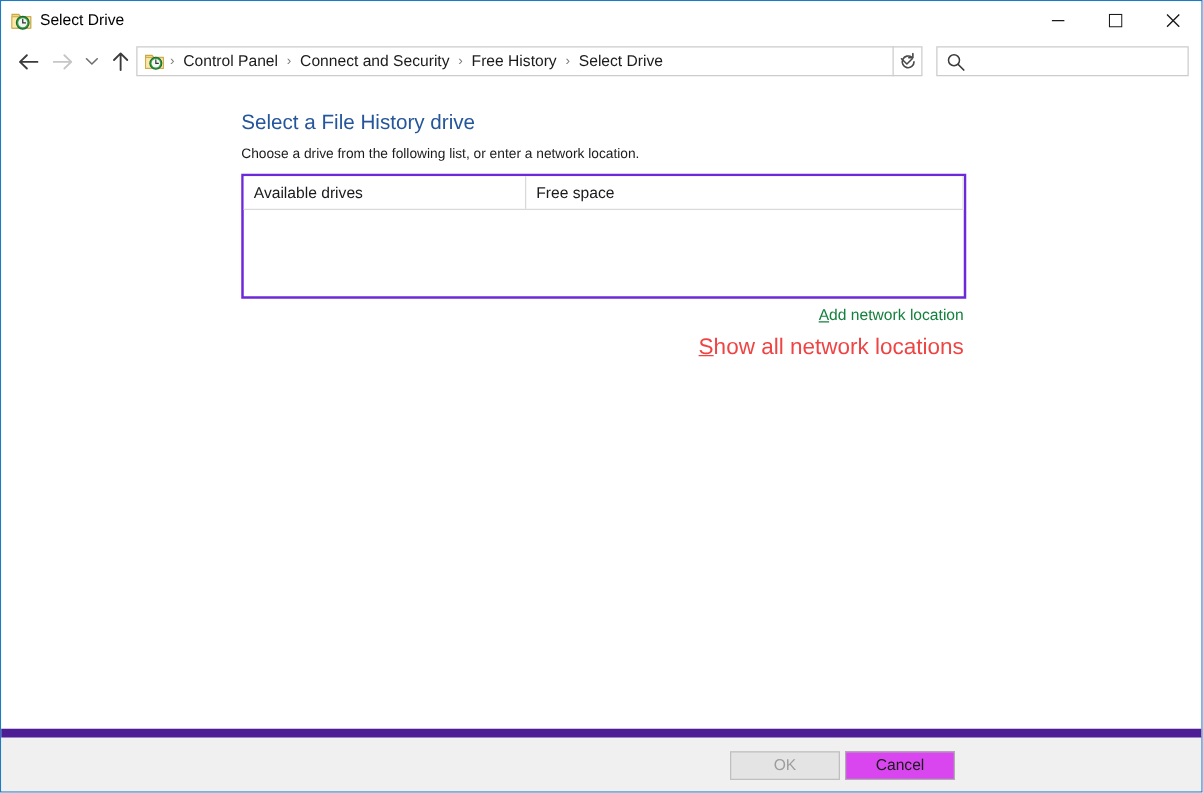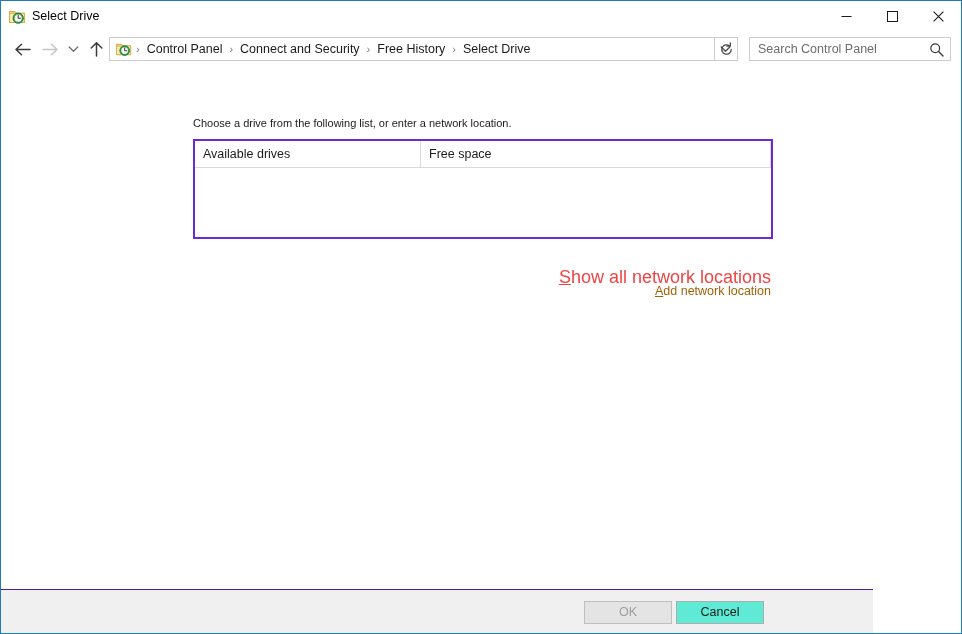--- a/index.html
+++ b/index.html
@@ -237,44 +237,43 @@
     font-style: italic;
     color: #5a5a5a;
     line-height: 19px;
   }
 
   
   #link-add {
     position: absolute;
     right: 190px; top: 180px;
     font-size: 12.5px;
-    color: #a16207;
+    color: #15803d;
     white-space: nowrap;
     cursor: pointer;
-    margin-top: 39px;
   }
   #link-show {
     position: absolute;
     right: 190px; top: 202px;
     font-size: 18px;
     color: #ef4444;
     white-space: nowrap;
     cursor: default;
     text-align: center;
   }
   .akey { text-decoration: underline; }
 
   
   #footer {
     position: absolute;
     left: 0; bottom: 0;
-    width: 872px;
+    width: 960px;
     height: 43px;
     background: #f0f0f0;
-    border-top: 1px solid #4c1d95;
+    border-top: 7px solid #4c1d95;
   }
   .dlgbtn {
     position: absolute;
     top: 11px;
     width: 88px;
     height: 23px;
     box-sizing: border-box;
     font-family: "Liberation Sans", sans-serif;
     font-size: 12.5px;
     text-align: center;
@@ -282,21 +281,21 @@
     cursor: default;
   }
   #btn-ok {
     left: 583px;
     background: #e4e4e4;
     border: 1px solid #bfbfbf;
     color: #9d9d9d;
   }
   #btn-cancel {
     left: 675px;
-    background: #5eead4;
+    background: #d946ef;
     border: 1px solid #adadad;
     color: #1b1b1b;
   }
 </style>
 </head>
 <body>
 
 <div id="window">
 
   <div id="titlebar">
@@ -379,31 +378,31 @@
   </div>
 
   <div id="refresh-btn">
     <svg width="15" height="15" viewBox="0 0 15 15">
       <path d="M12.2 7.5 a4.7 4.7 0 1 1 -1.8 -3.7" stroke="#4a4a4a" stroke-width="1.3" fill="none" stroke-linecap="round"></path>
       <path d="M11.3 0.9 L11.3 4.2 L8.0 4.2" stroke="#4a4a4a" stroke-width="1.3" fill="none" stroke-linecap="round" stroke-linejoin="round"></path>
     </svg>
   </div>
 
   <div id="searchbox">
-    <input id="search-input" type="text" placeholder="Search Control Panel" style="">
     <span id="search-icon-wrap">
       <svg width="15" height="15" viewBox="0 0 15 15">
         <circle cx="6.2" cy="6.2" r="4.4" fill="none" stroke="#3b3b3b" stroke-width="1.2"></circle>
         <path d="M9.6 9.6 L14 14" stroke="#3b3b3b" stroke-width="1.4" stroke-linecap="round"></path>
       </svg>
     </span>
   </div>
 
   <div id="content">
 
+    <div id="page-heading">Select a File History drive</div>
     <div id="page-subtitle">Choose a drive from the following list, or enter a network location.</div>
 
     <div id="drives-table">
       <div id="drives-header">
         <div class="col-head" id="col-available">
           <span class="lbl">Available drives</span>
         </div>
         <div class="col-head sep" id="col-free">
           <span class="lbl">Free space</span>
         </div>

